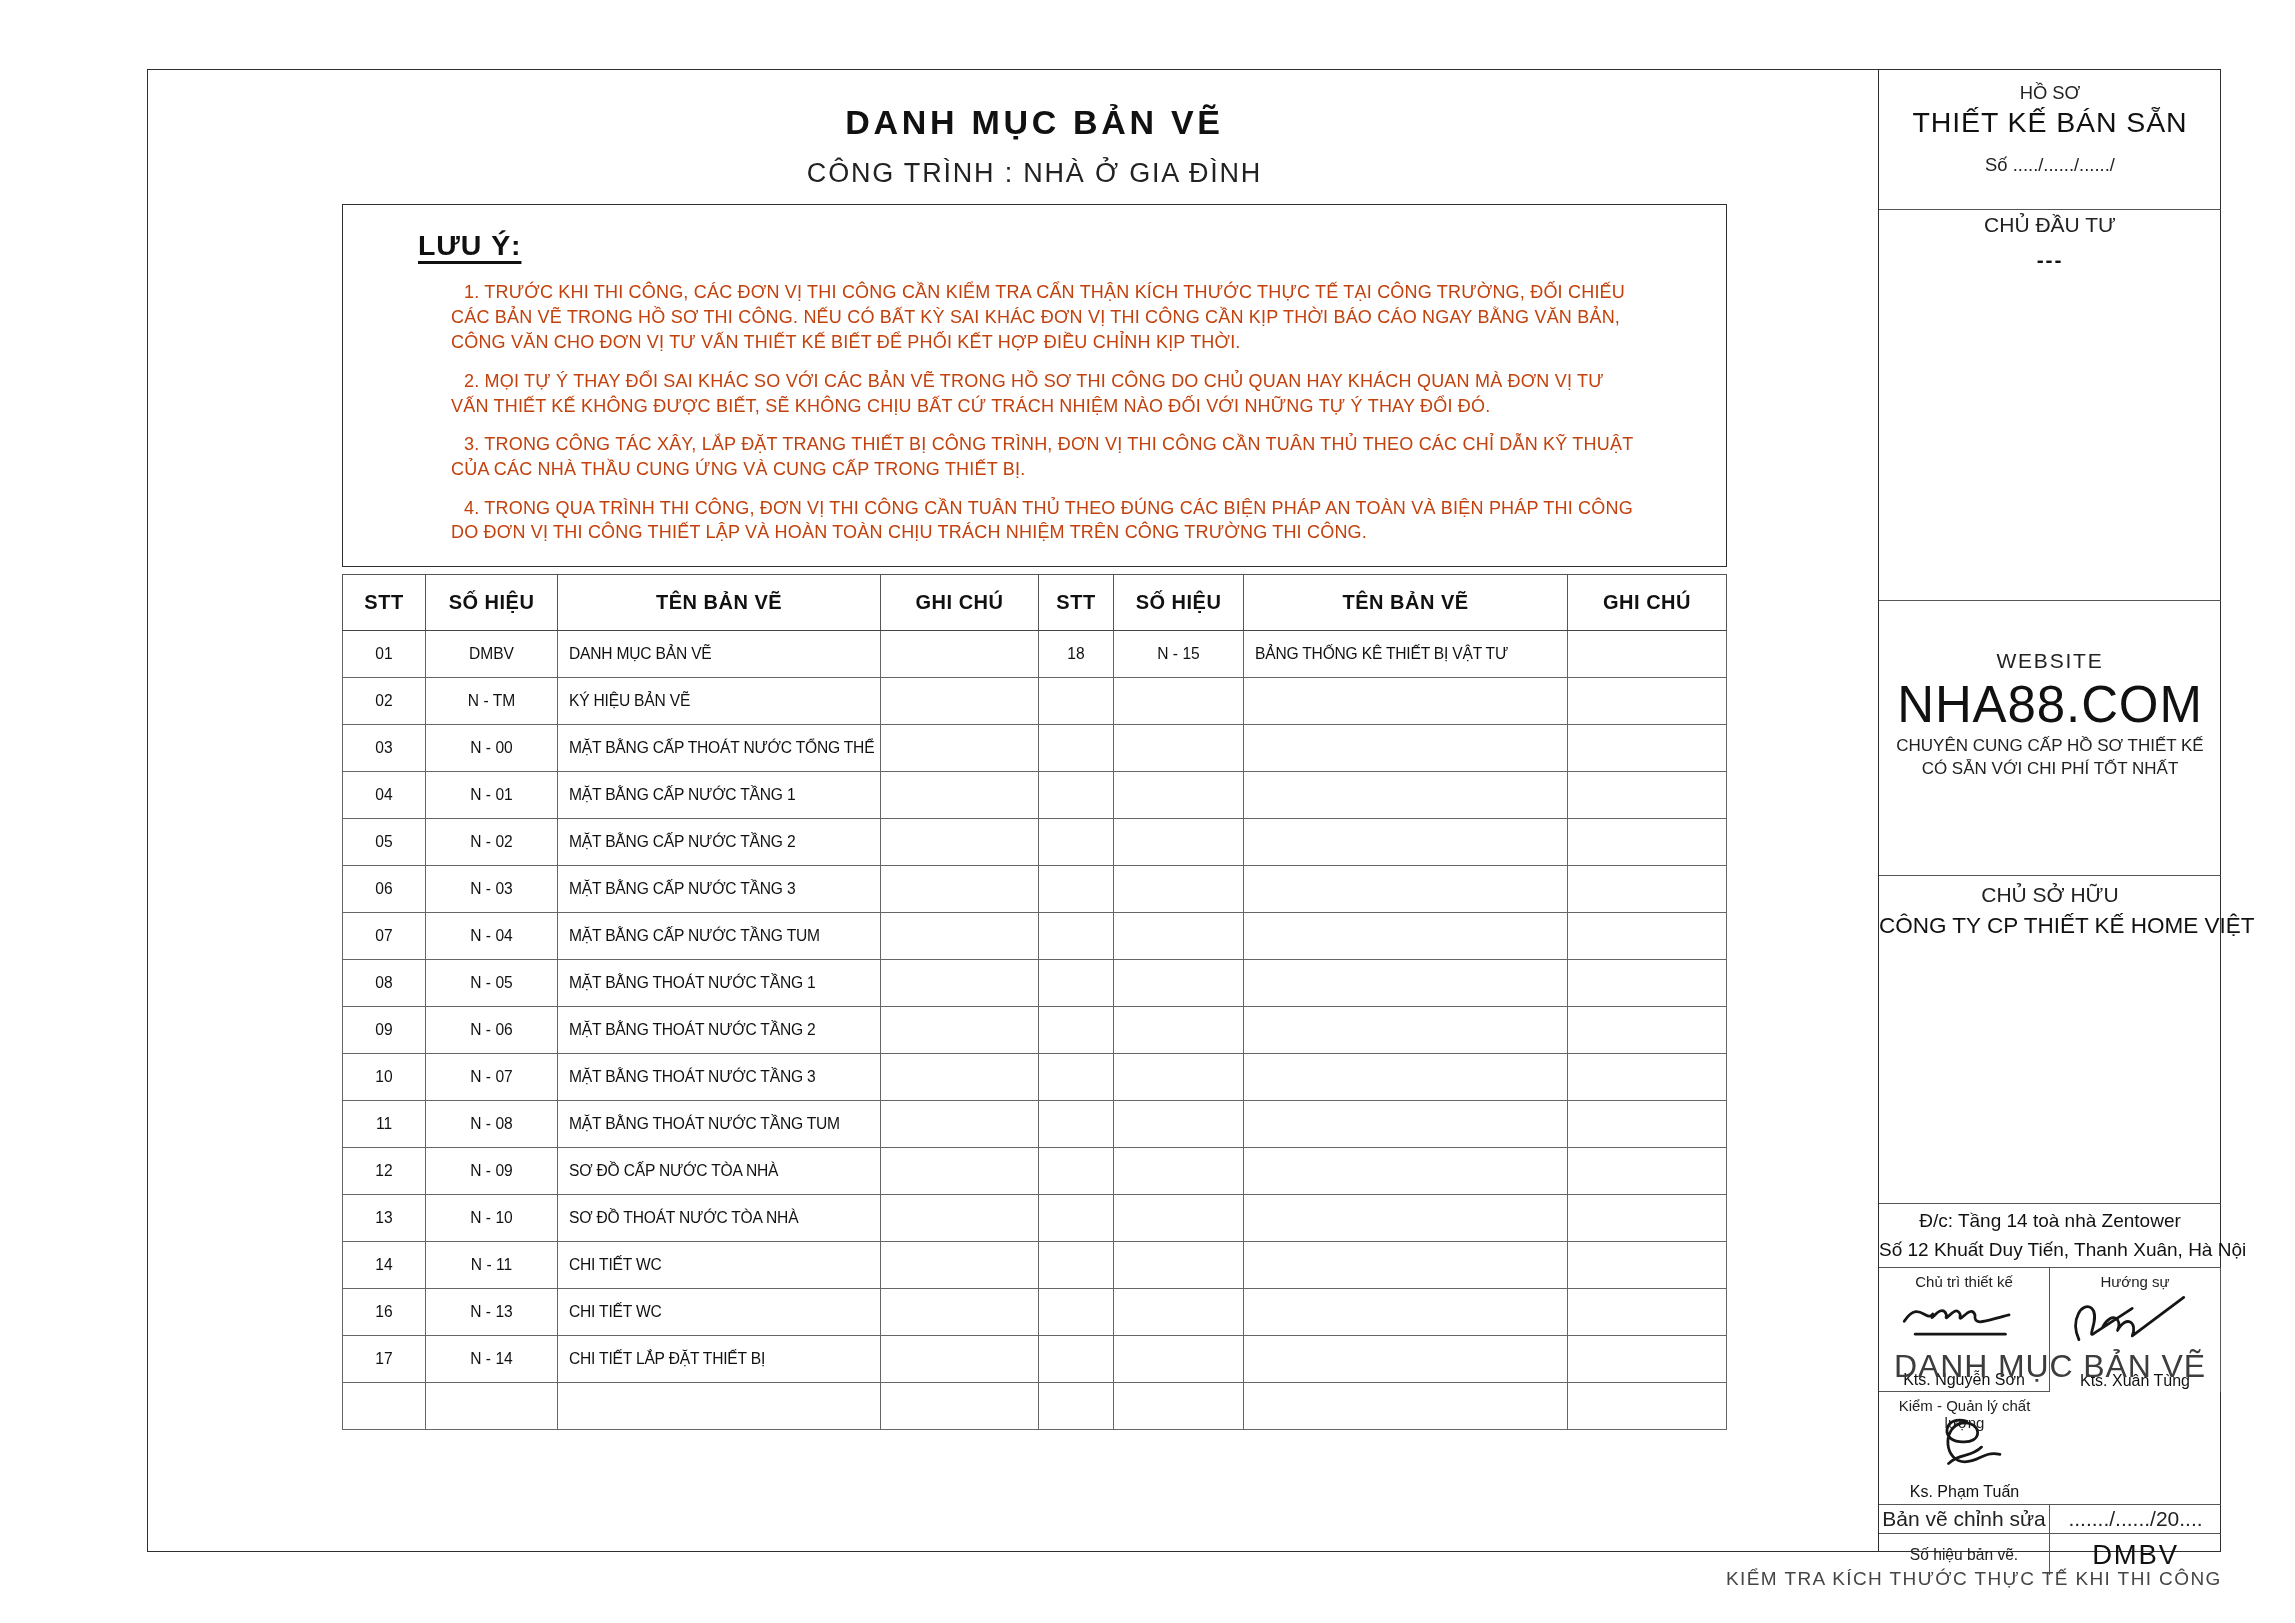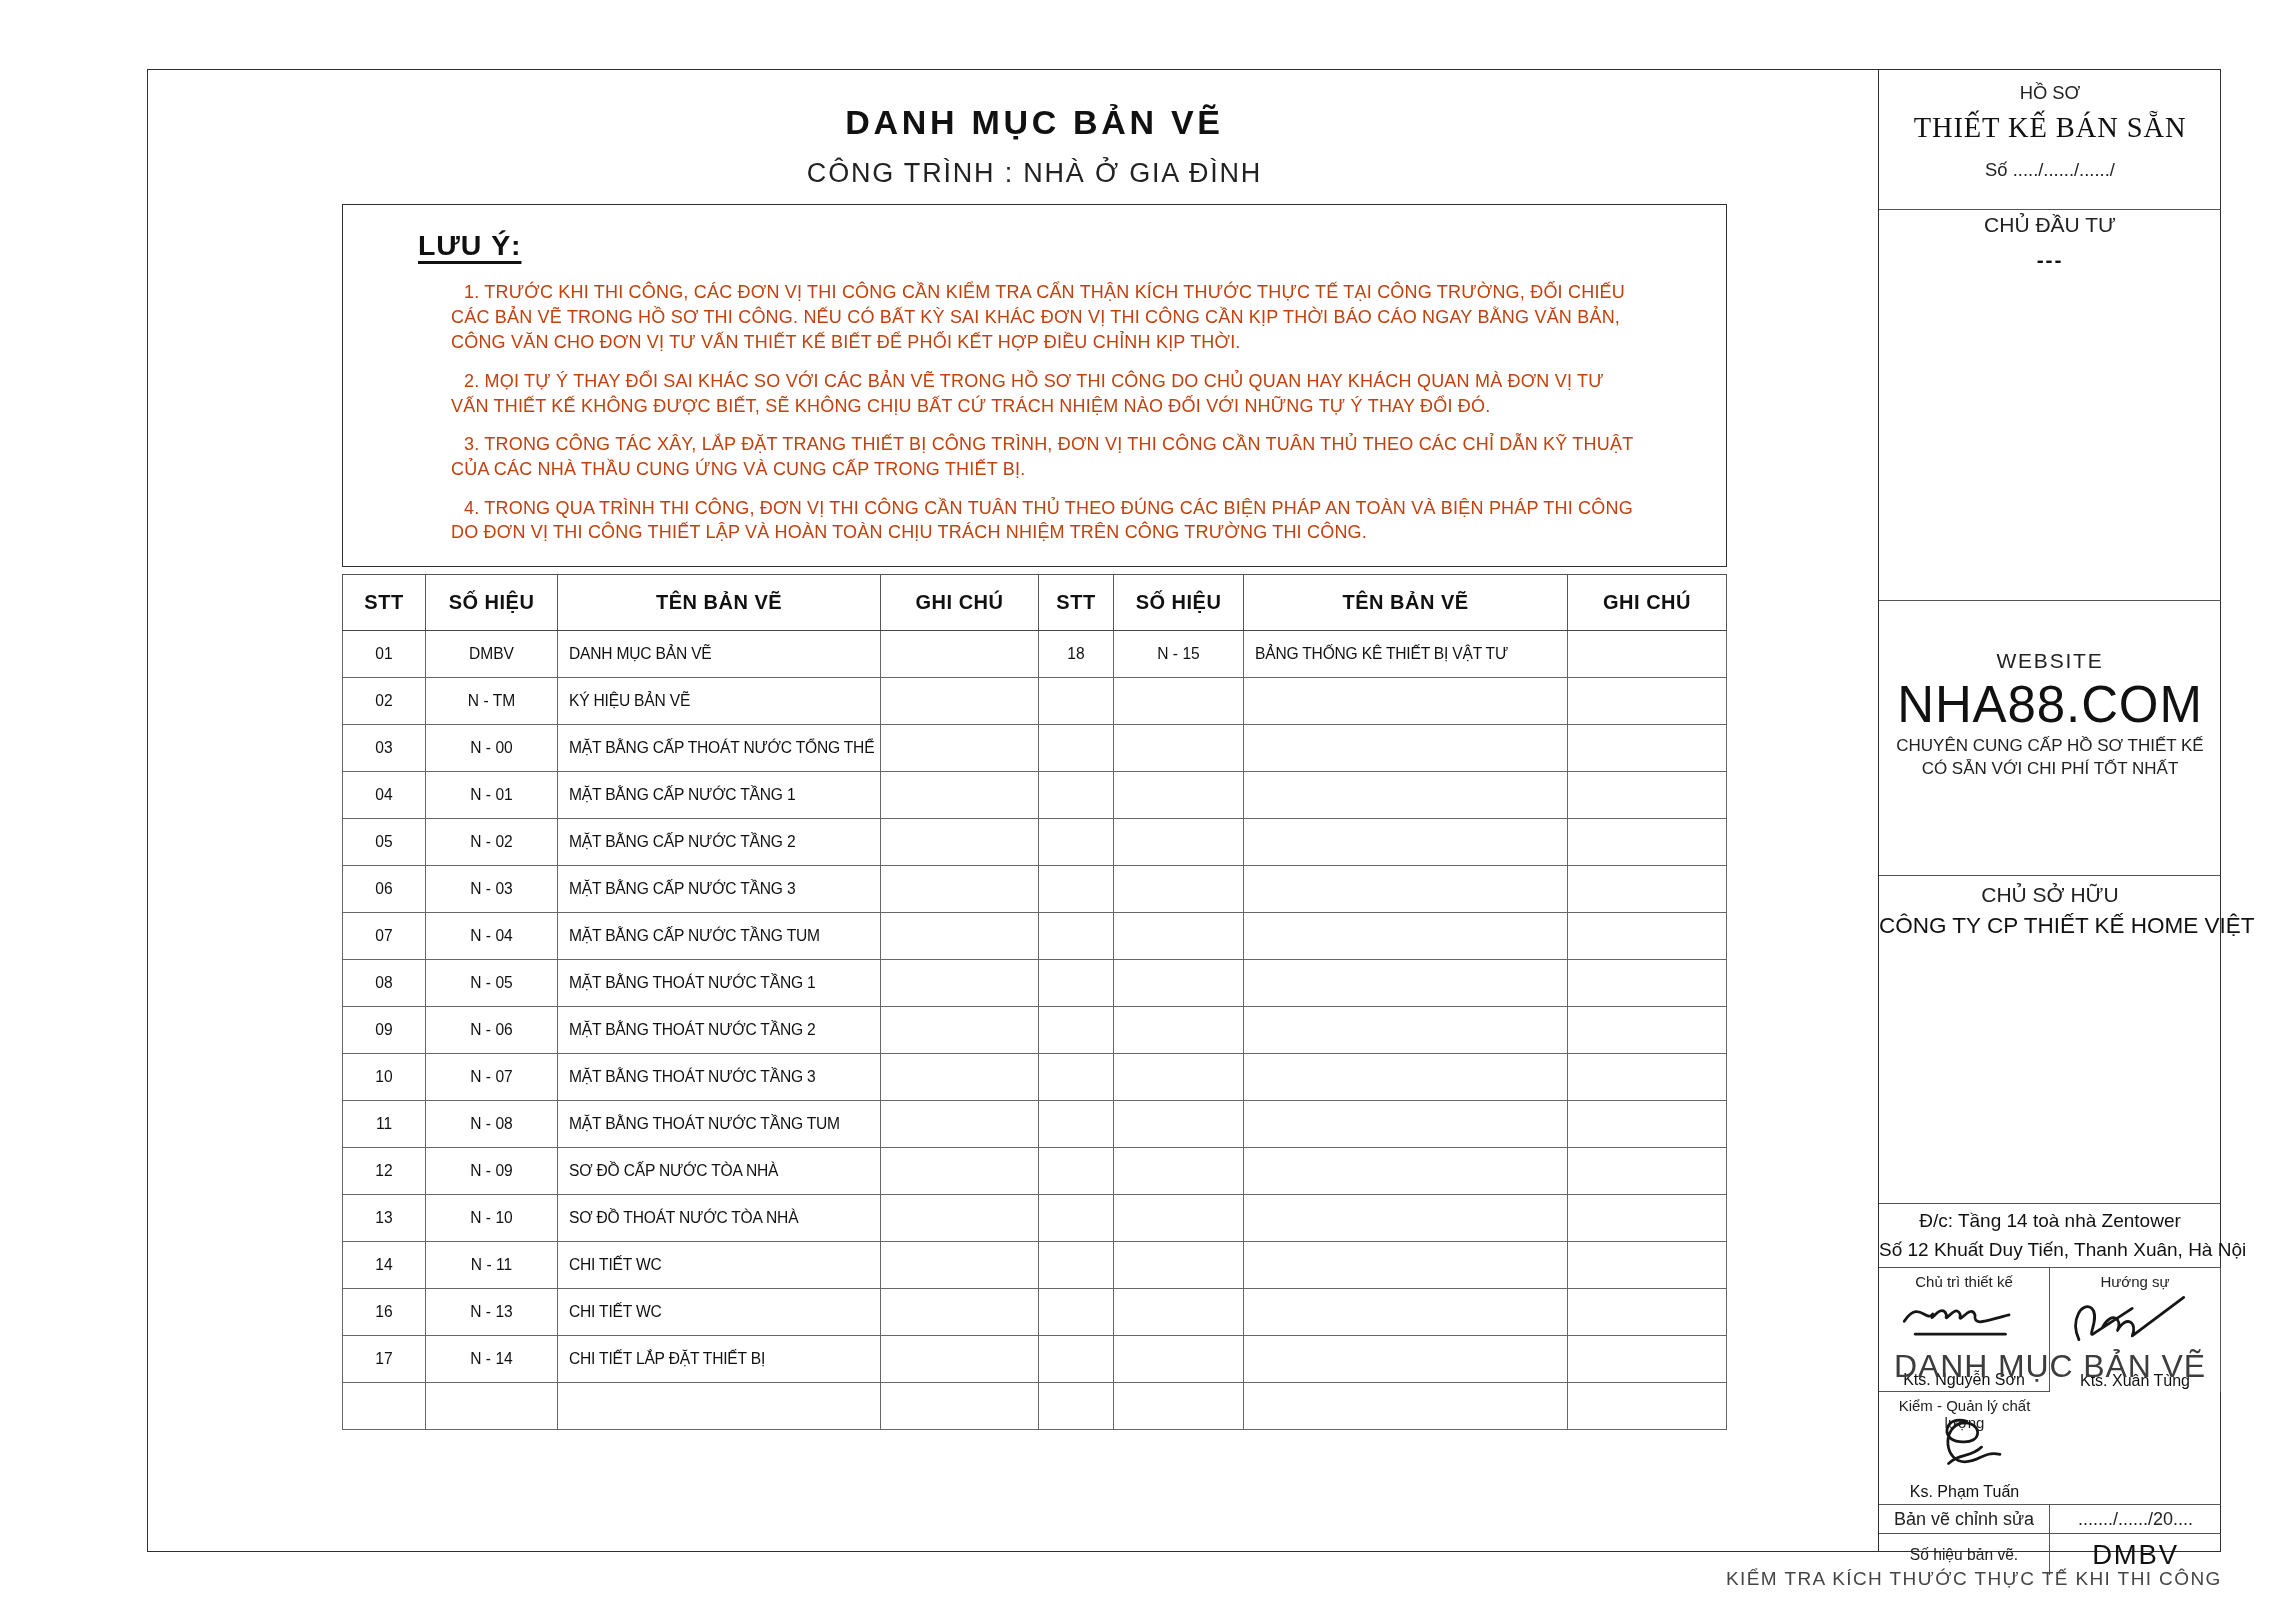--- a/index.html
+++ b/index.html
@@ -35,21 +35,21 @@
   .dwg-table .half-split{border-left:1.4px solid #444;}
 
   .sidebar{position:absolute;left:1878px;top:69px;width:343px;height:1483px;
     border-left:1.8px solid #2f2f2f;box-sizing:border-box;}
   .tb-sec{box-sizing:border-box;border-bottom:0.9px solid #555;text-align:center;overflow:visible;}
   .s1{height:128px;} .s2{height:388px;} .s3{height:275px;} .s4{height:321px;}
   .s5{height:64px;} .s6{height:237px;border-bottom:0.9px solid #555;padding:0;}
   .s7{height:29px;} .s8{height:41px;border-bottom:none;}
   .tb-small{font-size:18.4px;color:#222;}
   .s1 .tb-small{margin-top:13px;}
-  .s1 .tb-big{font-size:28.5px;letter-spacing:0.9px;margin-top:8px;color:#111;font-family:Liberation Serif, serif;}
+  .s1 .tb-big{font-size:28.5px;letter-spacing:0.9px;margin-top:2px;color:#111;}
   .s1 .tb-num{font-size:18.4px;margin-top:14.7px;color:#222;}
   .s2 .tb-label{font-size:21px;margin-top:3px;color:#222;}
   .s2 .tb-dash{font-size:21px;font-weight:bold;letter-spacing:1.8px;margin-top:11px;color:#111;}
   .s3{padding-top:48px;}
   .s3 .tb-label{font-size:21px;letter-spacing:1.8px;color:#222;text-align:center;}
   .s3 .tb-site{font-size:51px;letter-spacing:0.9px;margin-top:1.8px;color:#111;white-space:nowrap;}
   .s3 .tb-desc{font-size:17px;line-height:23px;color:#222;}
   .s4 .tb-label{font-size:21px;margin-top:7.3px;color:#222;}
   .s4 .tb-owner{font-size:22.5px;margin-top:5.5px;white-space:nowrap;color:#111;}
   .s5{padding-top:2.8px;}
@@ -61,21 +61,21 @@
   .sign-cell.bl{border-right:0.9px solid #555;}
   .sign-cell.tp{border-bottom:0.9px solid #555;}
   .sign-role{font-size:15px;color:#222;}
   .sign-name{font-size:16px;color:#111;white-space:nowrap;}
   .sign-svg{position:absolute;left:50%;top:22px;transform:translateX(-50%);}
   .sign-svg path{fill:none;stroke:#161616;stroke-width:3;stroke-linecap:round;stroke-linejoin:round;}
 
   .row2{display:grid;grid-template-columns:1fr 1fr;height:100%;align-items:center;}
   .row2 > div{box-sizing:border-box;height:100%;display:flex;align-items:center;justify-content:center;}
   .row2 > div:first-child{border-right:0.9px solid #555;}
-  .s7 .row2 div{font-size:18px;color:#222;}
+  .s7 .row2 div{font-size:21px;color:#222;}
   .s8 .row2 div{font-size:15.6px;color:#222;}
   .s8 .row2 div.big{font-size:27.5px;letter-spacing:1.8px;color:#111;}
 
   .overlay-title{position:absolute;left:1870px;top:1348px;width:360px;text-align:center;
     font-size:32px;color:#3d3d3d;letter-spacing:0.9px;white-space:nowrap;z-index:5;}
   .footer-note{position:absolute;left:1726px;top:1568px;font-size:19px;
     letter-spacing:1.4px;color:#454545;}
 </style>
 </head>
 <body>

